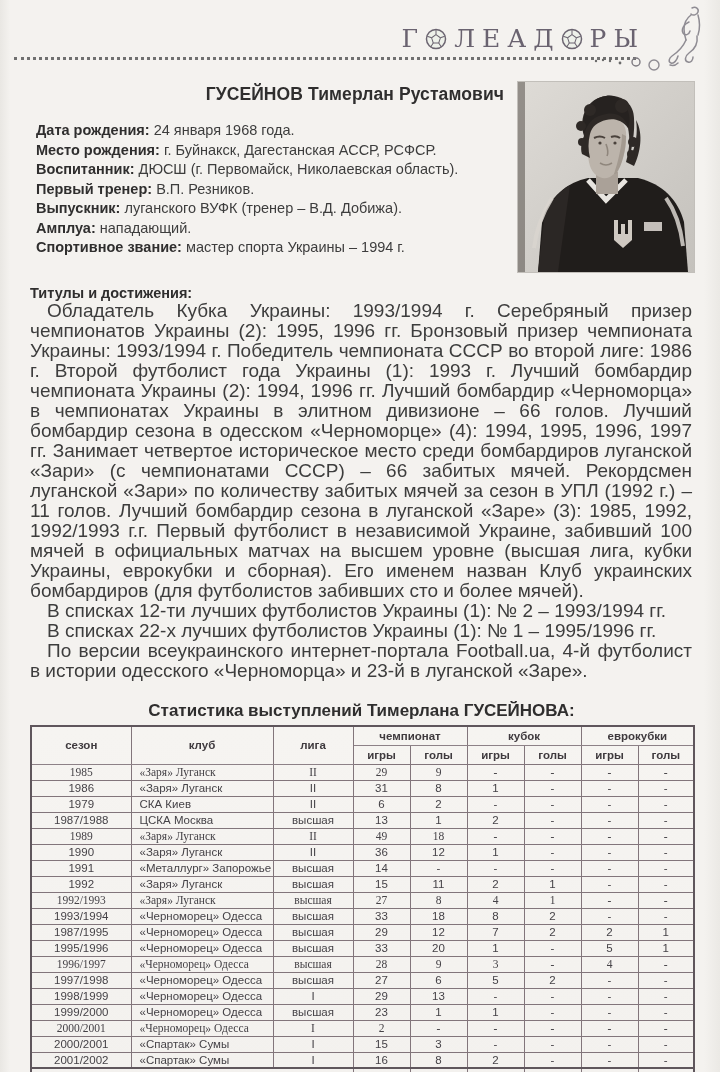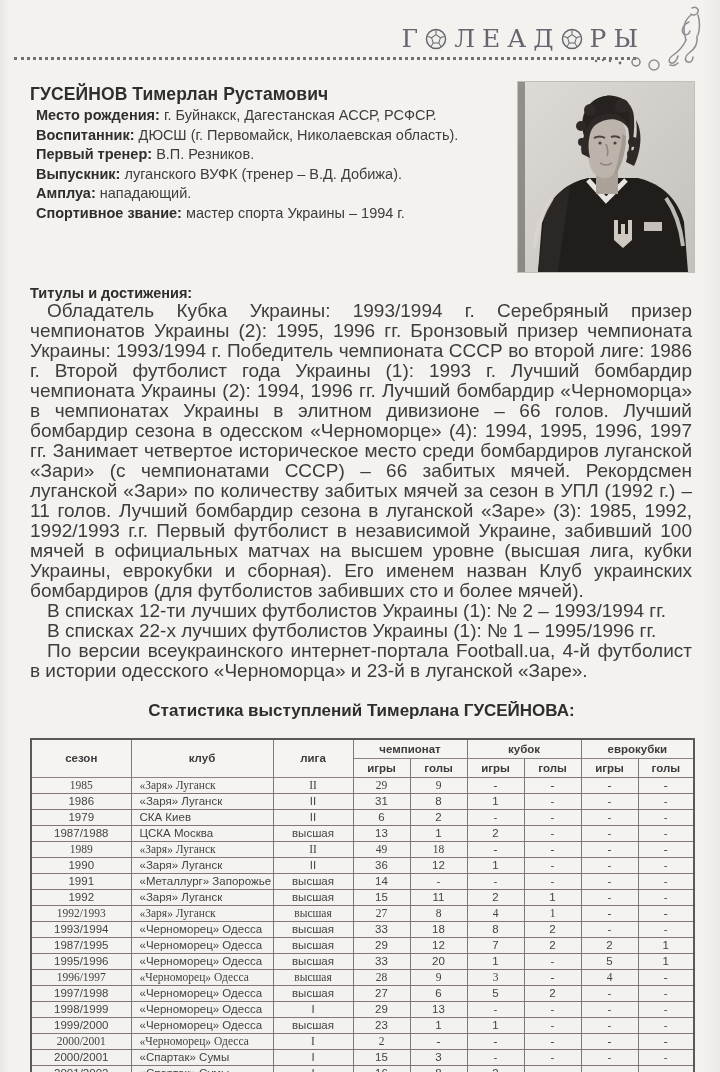--- a/index.html
+++ b/index.html
@@ -33,21 +33,21 @@
     border-bottom:3px dotted #5a5a5a; opacity:.85;
   }
   .trail-dots{position:absolute; left:592px; top:52px; width:56px; height:16px;}
   .sketch{position:absolute; right:4px; top:2px;}
 
   
   .intro{display:flex; margin:10px 12px 0 30px;}
   .intro-left{width:488px; padding-right:14px;}
   h1.player-name{
     font-size:17.5px; font-weight:bold; color:var(--ink-bold);
-    text-align:left; margin:2px 0 1px 0; letter-spacing:.1px;
+    text-align:right; margin:2px 0 16px 0; letter-spacing:.1px;
   }
   .bio{font-size:14.5px; line-height:19.5px; padding-left:6px;}
   .bio b{color:var(--ink-bold);}
   .photo{
     width:176px; height:190px; flex:none; margin-top:0;
     box-shadow:0 0 0 1px #c2bfba;
     background:#cfccc7;
   }
   .photo svg{display:block;}
 
@@ -57,21 +57,21 @@
   .achievements p{
     font-size:19px; line-height:20px; text-align:justify;
     text-indent:17px; color:var(--ink);
   }
   .achievements p b{color:var(--ink-bold);}
 
   
   .stats{margin:0 27px 0 30px;}
   h2.stats-caption{
     font-size:17px; font-weight:bold; color:var(--ink-bold);
-    text-align:center; margin:20px 0 17px 0;
+    text-align:center; margin:20px 0 4px 0;
   }
   table{
     border-collapse:collapse; table-layout:fixed; width:663px;
     font-size:11.5px; color:#454247;
     border:2px solid var(--tborder-strong);
     background:linear-gradient(180deg,#f6f4f1 0%, #f3f1ee 100%);
   }
   th,td{border:1px solid var(--tborder); text-align:center; overflow:hidden; white-space:nowrap;}
   thead th{font-weight:bold; color:#3f3a3e; height:19px; font-size:11.5px;}
   thead tr.grp th{border-bottom-color:#8d8187;}
@@ -126,20 +126,21 @@
         <path d="M38 61 c-2 2 -5 3 -8 2"></path>
       </g>
       <circle cx="14" cy="63" r="5" fill="none" stroke="#8f8c93" stroke-width="1.4"></circle>
     </svg>
   </header>
 
   <section class="intro">
     <div class="intro-left">
       <h1 class="player-name">ГУСЕЙНОВ Тимерлан Рустамович</h1>
       <div class="bio" id="bio">
+          <div><b>Дата рождения:</b> 24 января 1968 года.</div>
           <div><b>Место рождения:</b> г. Буйнакск, Дагестанская АССР, РСФСР.</div>
           <div><b>Воспитанник:</b> ДЮСШ (г. Первомайск, Николаевская область).</div>
           <div><b>Первый тренер:</b> В.П. Резников.</div>
           <div><b>Выпускник:</b> луганского ВУФК (тренер – В.Д. Добижа).</div>
           <div><b>Амплуа:</b> нападающий.</div>
           <div><b>Спортивное звание:</b> мастер спорта Украины – 1994 г.</div>
         </div>
     </div>
     <div class="photo">
       <svg width="176" height="190" viewBox="0 0 176 190">

